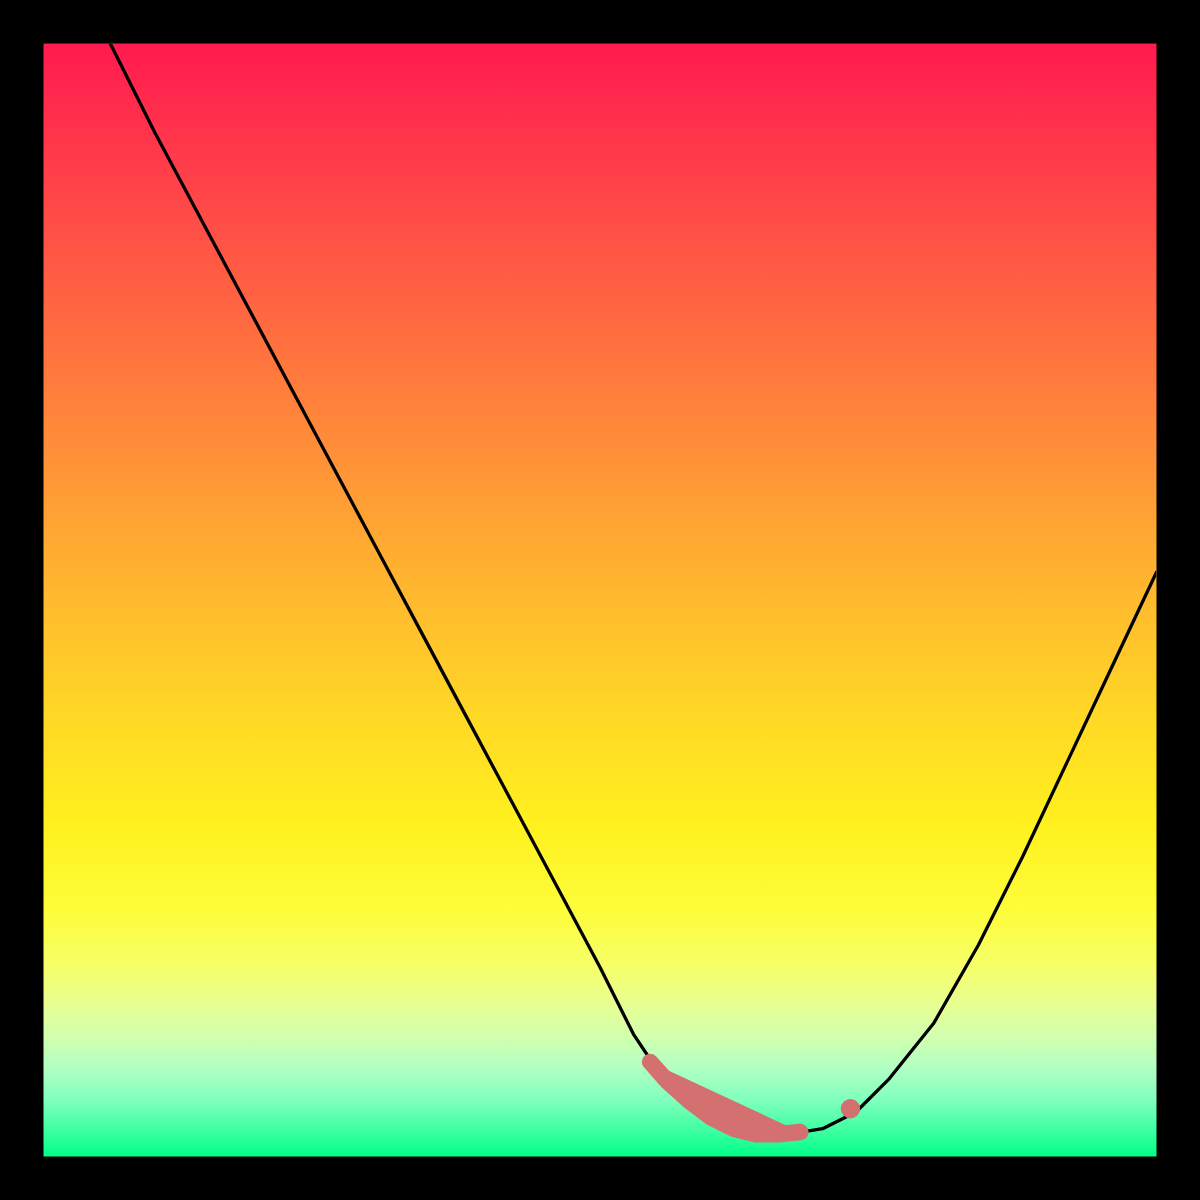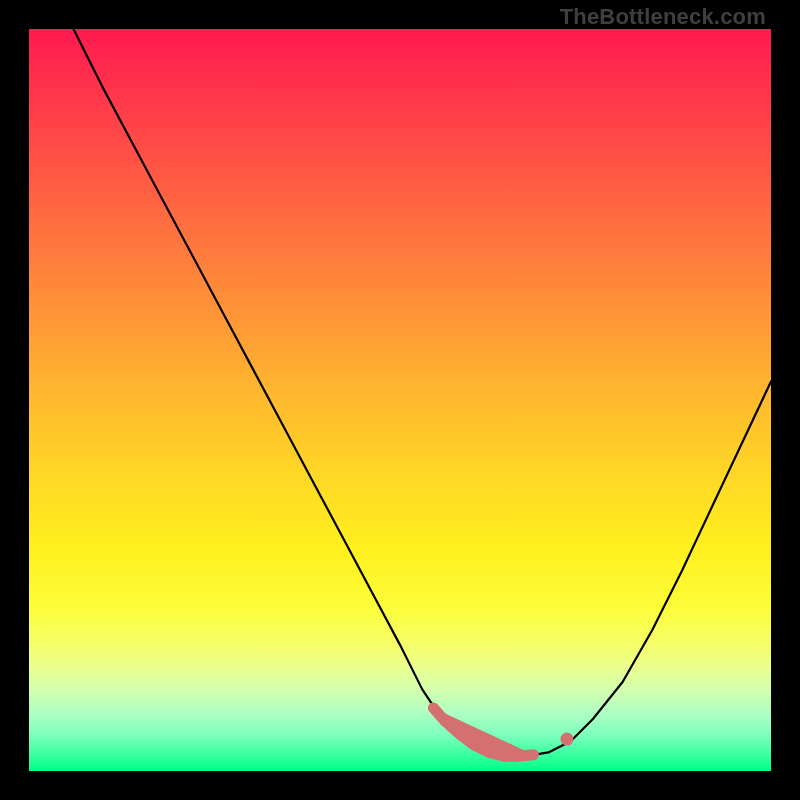--- a/index.html
+++ b/index.html
@@ -84,14 +84,13 @@
 <body>
 
 <div class="frame">
   <div class="plot">
     <svg class="lines" viewBox="0 0 742 742" preserveAspectRatio="none">
       <path id="curve-path" class="curve" d="M44.52 0.00 L59.36 29.68 L74.20 59.36 L103.88 115.01 L133.56 170.66 L163.24 226.31 L192.92 281.96 L222.60 337.61 L252.28 393.26 L281.96 448.91 L311.64 504.56 L341.32 560.21 L371.00 615.86 L393.26 660.38 L408.10 682.64 L422.94 697.48 L445.20 716.03 L460.04 723.45 L474.88 727.16 L497.14 727.16 L519.40 723.45 L541.66 712.32 L563.92 690.06 L593.60 652.96 L623.28 601.02 L652.96 541.66 L682.64 478.59 L712.32 415.52 L742.00 352.45"></path>
       <path id="dots-path" class="dots" fill="none" d="M404.39 678.93 L415.52 691.54 L430.36 704.90 L445.20 716.03 L460.04 723.45 L474.88 727.16 L489.72 727.16 L504.56 725.68"></path>
       <circle id="lone-dot" class="dot" r="6.5" cx="537.95" cy="710.09"></circle>
     </svg>
   </div>
-  <div class="watermark">TheBottleneck.com</div>
 </div>
 
 </body></html>

